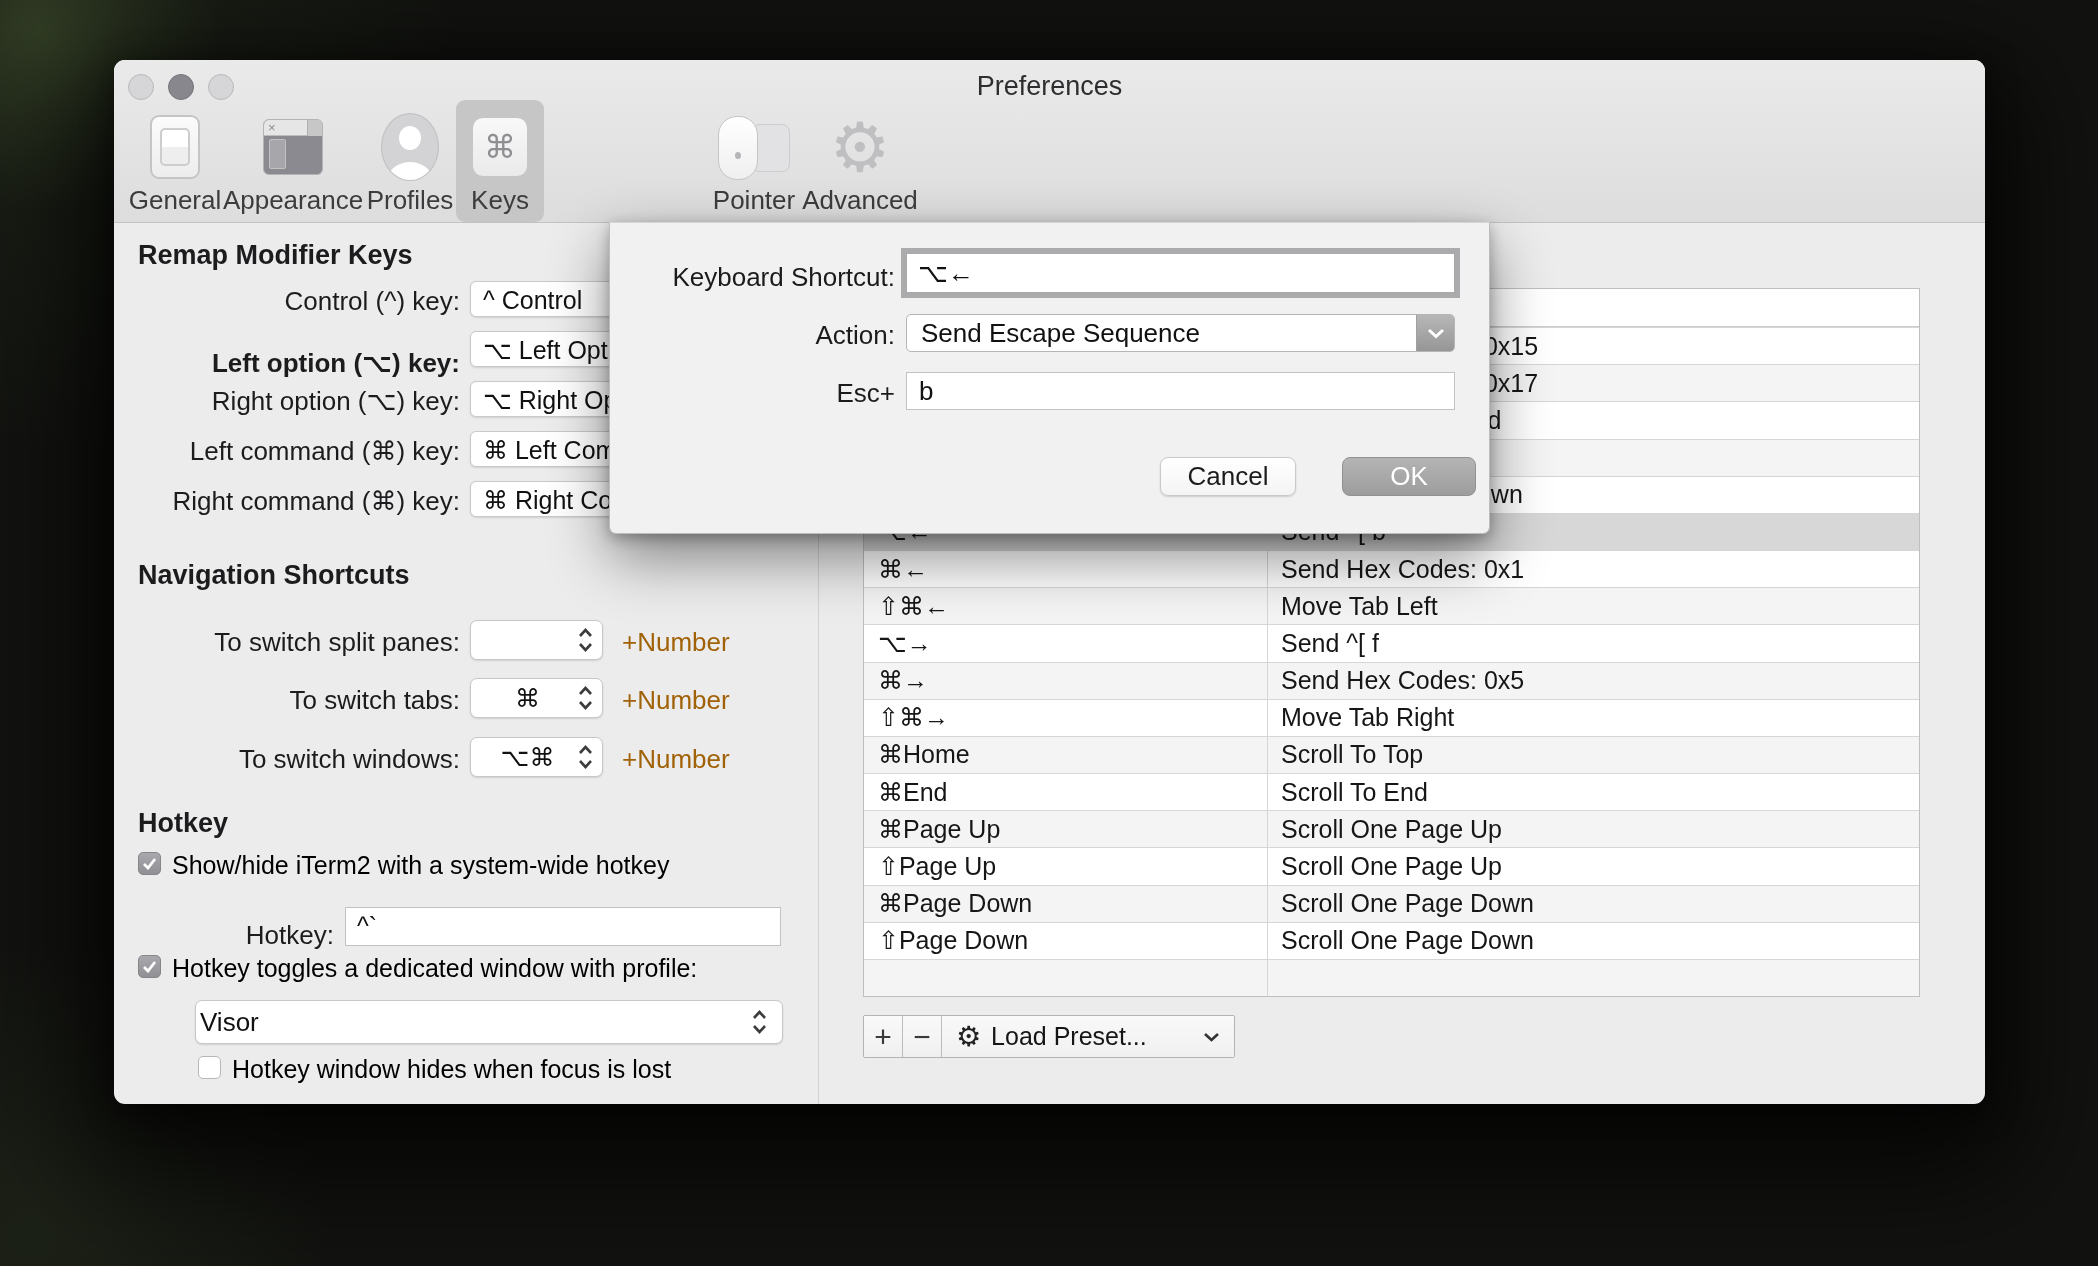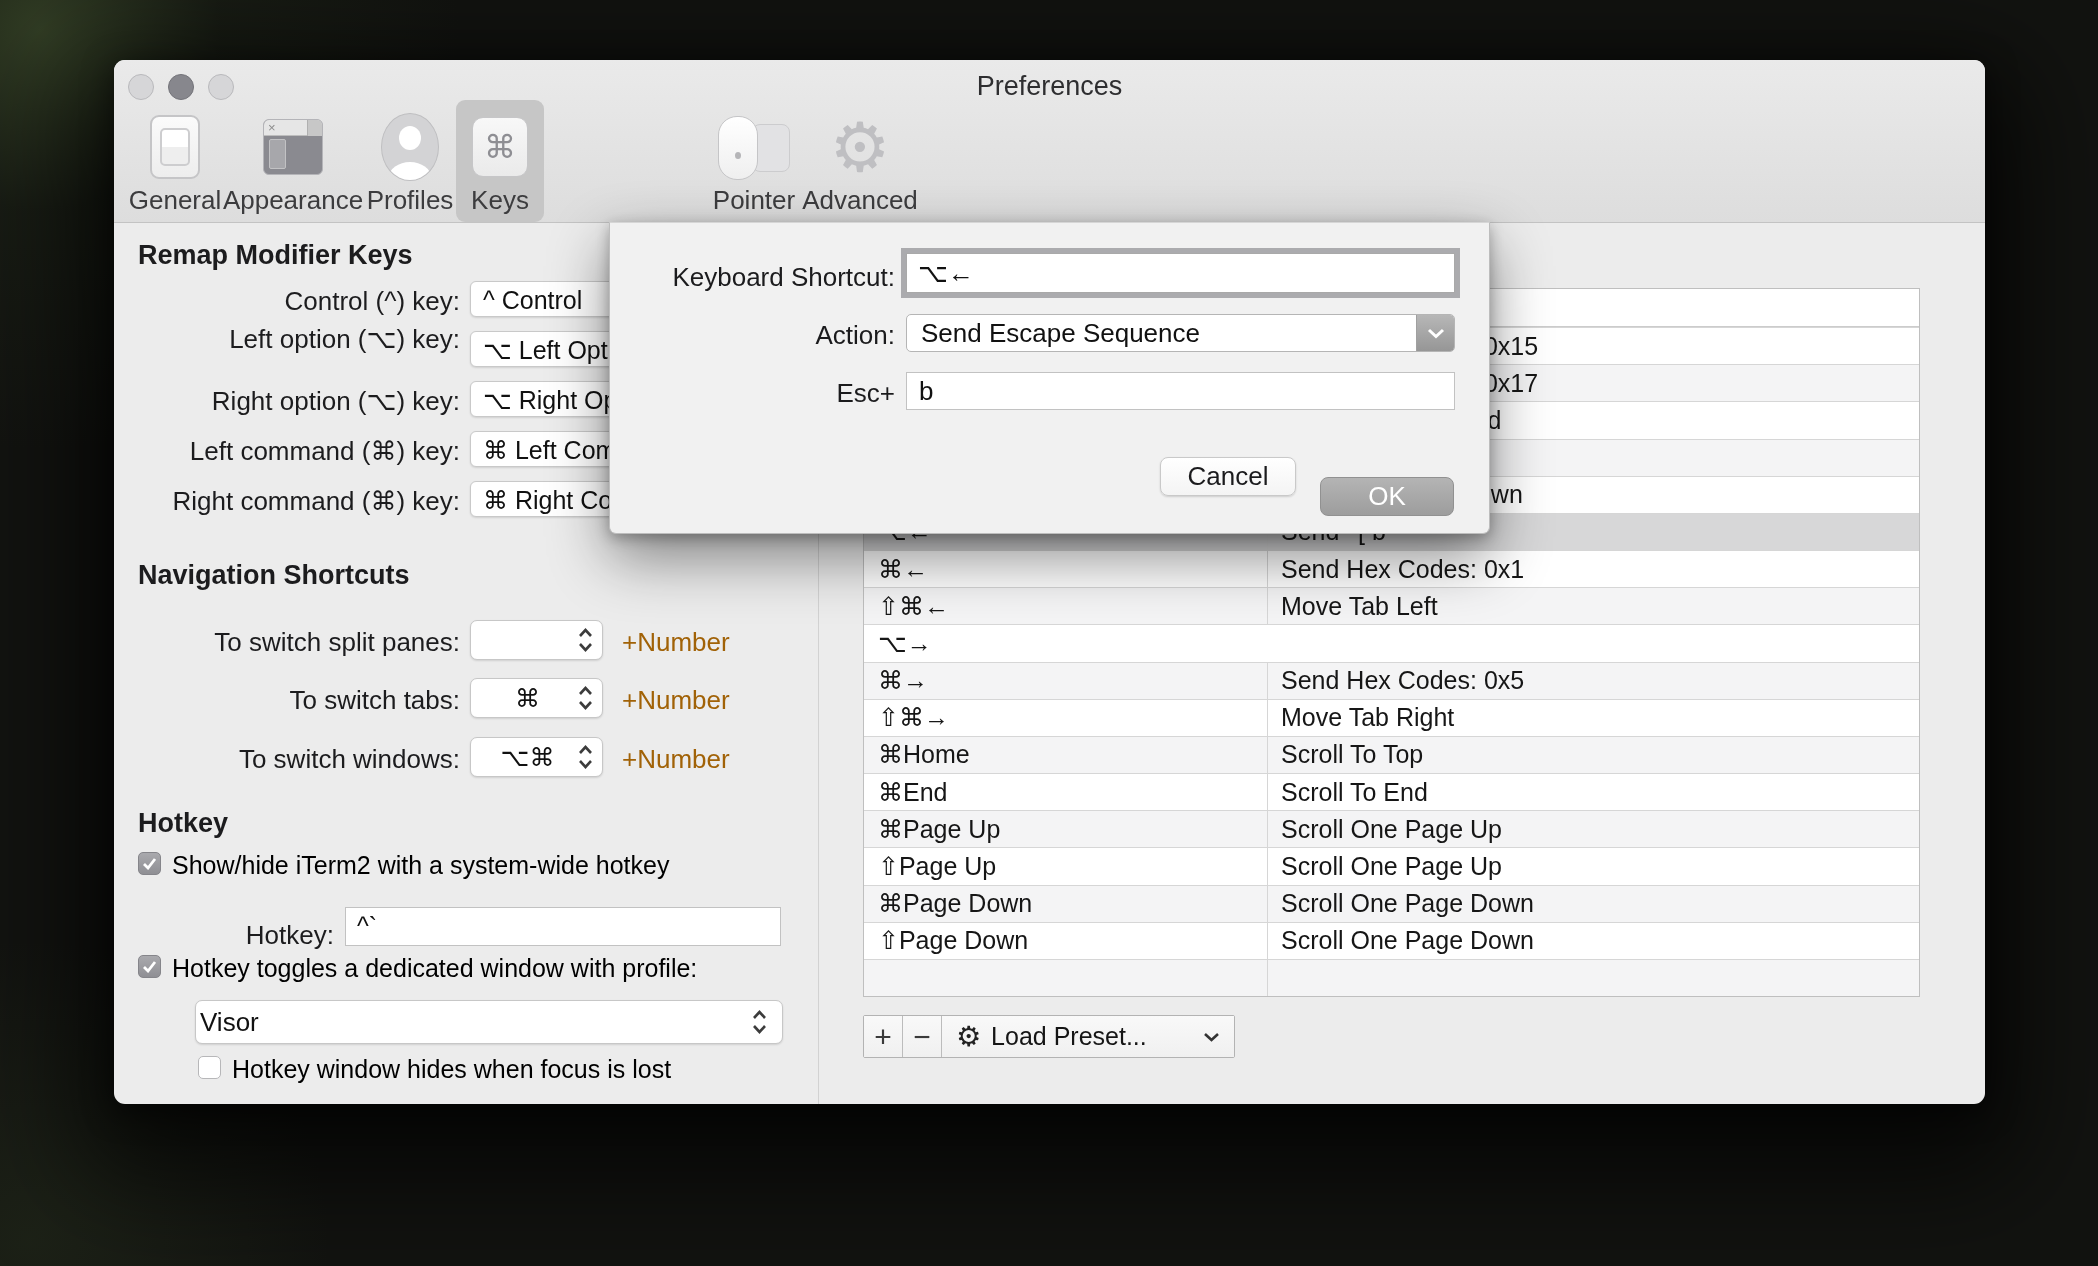--- a/index.html
+++ b/index.html
@@ -123,22 +123,22 @@
   #f-action .aval{flex:1;font-size:26px;color:#111;padding-left:14px;white-space:nowrap;overflow:hidden;}
   #f-action .cap{flex:0 0 37px;height:100%;background:linear-gradient(#b7b7b7,#969696);
     border-left:1px solid #a0a0a0;border-radius:0 4px 4px 0;display:flex;align-items:center;justify-content:center;}
   #f-esc{position:absolute;left:296px;top:149px;width:549px;height:38px;background:#fff;
     border:1px solid #c2c2c2;box-sizing:border-box;font-size:26px;color:#111;
     display:flex;align-items:center;padding-left:12px;}
   .dbtn{position:absolute;top:234px;height:39px;border-radius:8px;box-sizing:border-box;
     display:flex;align-items:center;justify-content:center;font-size:26px;}
   #btn-cancel{left:550px;width:136px;background:linear-gradient(#ffffff,#f4f4f4);
     border:1px solid #c9c9c9;box-shadow:0 1px 2px rgba(0,0,0,.15);color:#1b1b1d;}
-  #btn-ok{left:710px;width:134px;background:linear-gradient(#b4b4b4,#9d9d9d);
-    border:1px solid #919191;color:#ffffff;margin-top:20px;}
+  #btn-ok{left:732px;width:134px;background:linear-gradient(#b4b4b4,#9d9d9d);
+    border:1px solid #919191;color:#ffffff;}
 </style>
 </head>
 <body>
 
 <div id="screen">
   <div id="win">
 
     <div class="header">
       <span class="tl tl1"></span>
       <span class="tl tl2"></span>
@@ -204,21 +204,21 @@
         </div>
         <div class="tlabel">Advanced</div>
       </div>
     </div>
 
     <div class="h-section" style="left:24px;top:180px;">Remap Modifier Keys</div>
 
     <div class="flabel" style="right:1525px;top:226px;">Control (^) key:</div>
     <div class="popup-cut" style="left:356px;top:221px;">^ Control</div>
 
-    <div class="flabel" style="right:1525px;top:264px;">Left option (⌥) key:</div>
+    <div class="flabel" style="right:1525px;top:288px;font-weight:bold;">Left option (⌥) key:</div>
     <div class="popup-cut" style="left:356px;top:271px;">⌥ Left Option</div>
 
     <div class="flabel" style="right:1525px;top:326px;">Right option (⌥) key:</div>
     <div class="popup-cut" style="left:356px;top:321px;">⌥ Right Option</div>
 
     <div class="flabel" style="right:1525px;top:376px;">Left command (⌘) key:</div>
     <div class="popup-cut" style="left:356px;top:371px;">⌘ Left Command</div>
 
     <div class="flabel" style="right:1525px;top:426px;">Right command (⌘) key:</div>
     <div class="popup-cut" style="left:356px;top:421px;">⌘ Right Command</div>
@@ -330,20 +330,21 @@
           <div class="trow">
             <div class="ck">⌘←</div>
             <div class="ca">Send Hex Codes: 0x1</div>
           </div>
           <div class="trow odd">
             <div class="ck">⇧⌘←</div>
             <div class="ca">Move Tab Left</div>
           </div>
           <div class="trow">
             <div class="ck">⌥→</div>
+            <div class="ca">Send ^[ f</div>
           </div>
           <div class="trow odd">
             <div class="ck">⌘→</div>
             <div class="ca">Send Hex Codes: 0x5</div>
           </div>
           <div class="trow">
             <div class="ck">⇧⌘→</div>
             <div class="ca">Move Tab Right</div>
           </div>
           <div class="trow odd">

